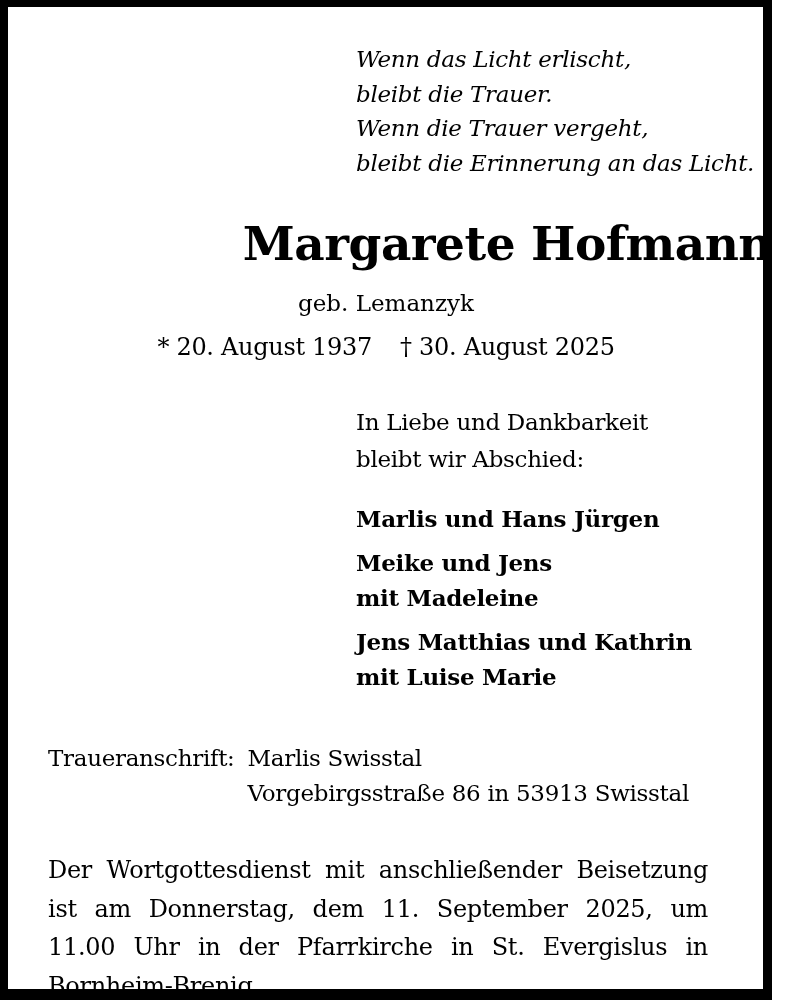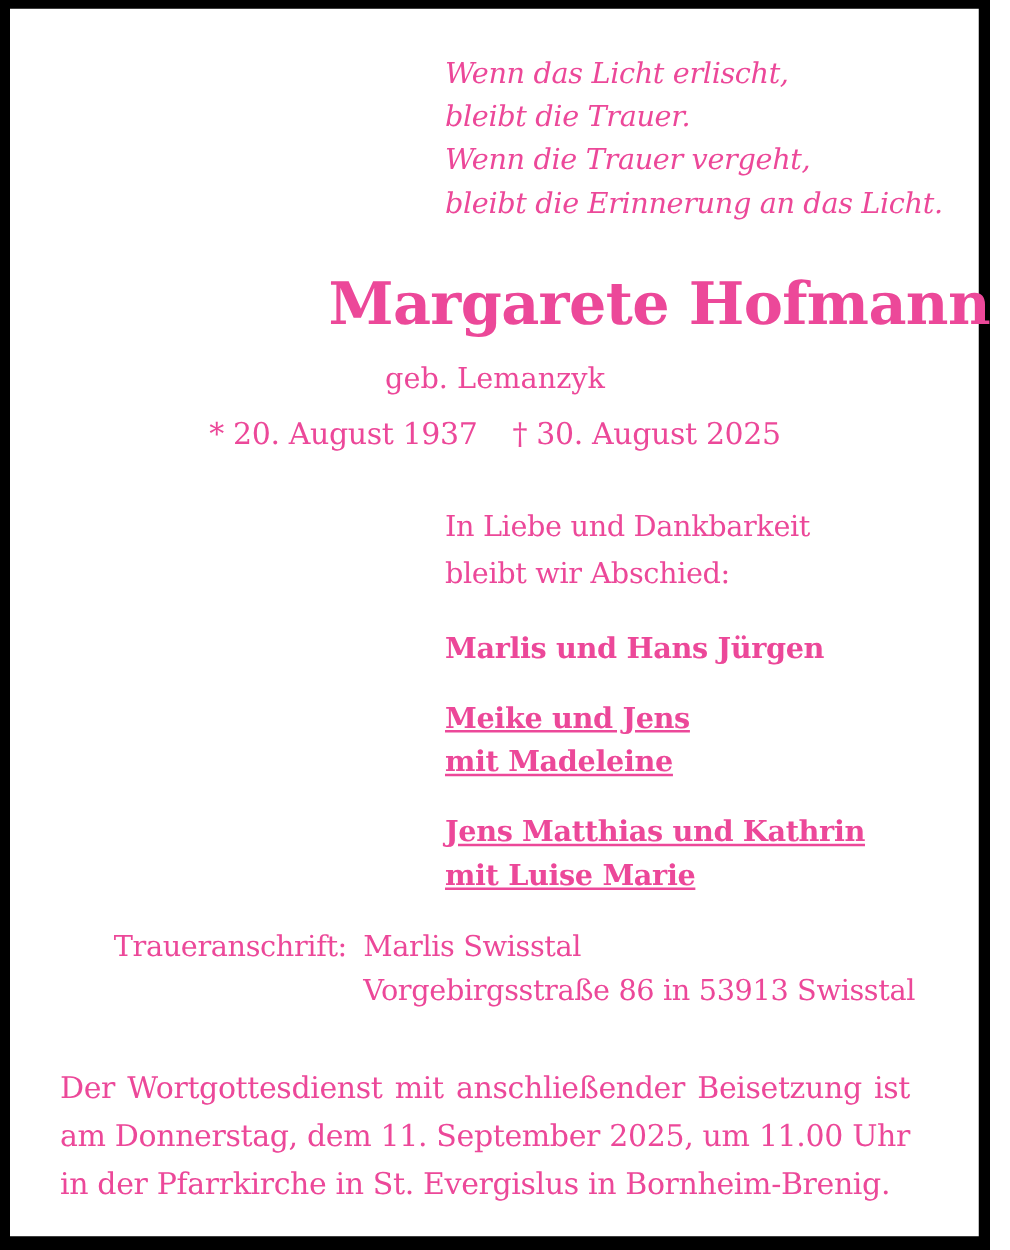--- a/index.html
+++ b/index.html
@@ -5,24 +5,23 @@
   html, body {
     margin: 0;
     padding: 0;
     background: #ffffff;
   }
   .page {
     position: relative;
     width: 772px;
     height: 1000px;
     background: #ffffff;
-    color: #ec4899;
+    color: #000000;
     font-family: "DejaVu Serif", "Liberation Serif", serif;
     overflow: hidden;
-    padding-left: 20px;
   }
   
   .frame {
     position: absolute;
     inset: 0;
     border-style: solid;
     border-color: #000000;
     border-width: 7px 9px 11px 8px;
     pointer-events: none;
   }
@@ -81,33 +80,31 @@
     top: 501px;
   }
   .mourner-group {
     font-weight: 700;
     font-size: 23px;
     line-height: 35.5px;
     letter-spacing: -0.3px;
     white-space: nowrap;
   }
   .mourner-group + .mourner-group {
-    margin-top: 20px;
-    text-decoration: underline;
+    margin-top: 8px;
   }
   .address {
     position: absolute;
     left: 48px;
     top: 741px;
     display: flex;
     font-size: 23px;
     line-height: 35px;
     letter-spacing: -0.3px;
     white-space: nowrap;
-    margin-left: 43px;
   }
   .address-label {
     margin-right: 13px;
   }
   .service {
     position: absolute;
     left: 48px;
     right: 64px;
     top: 851px;
     margin: 0;

